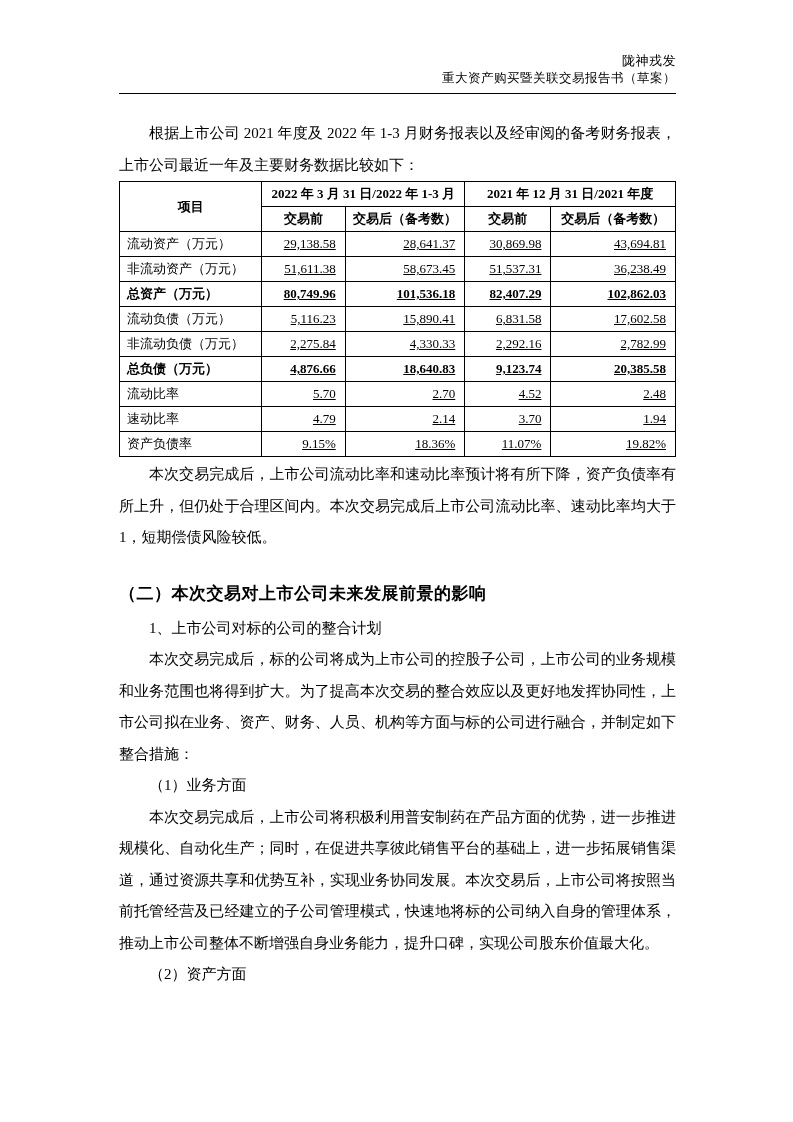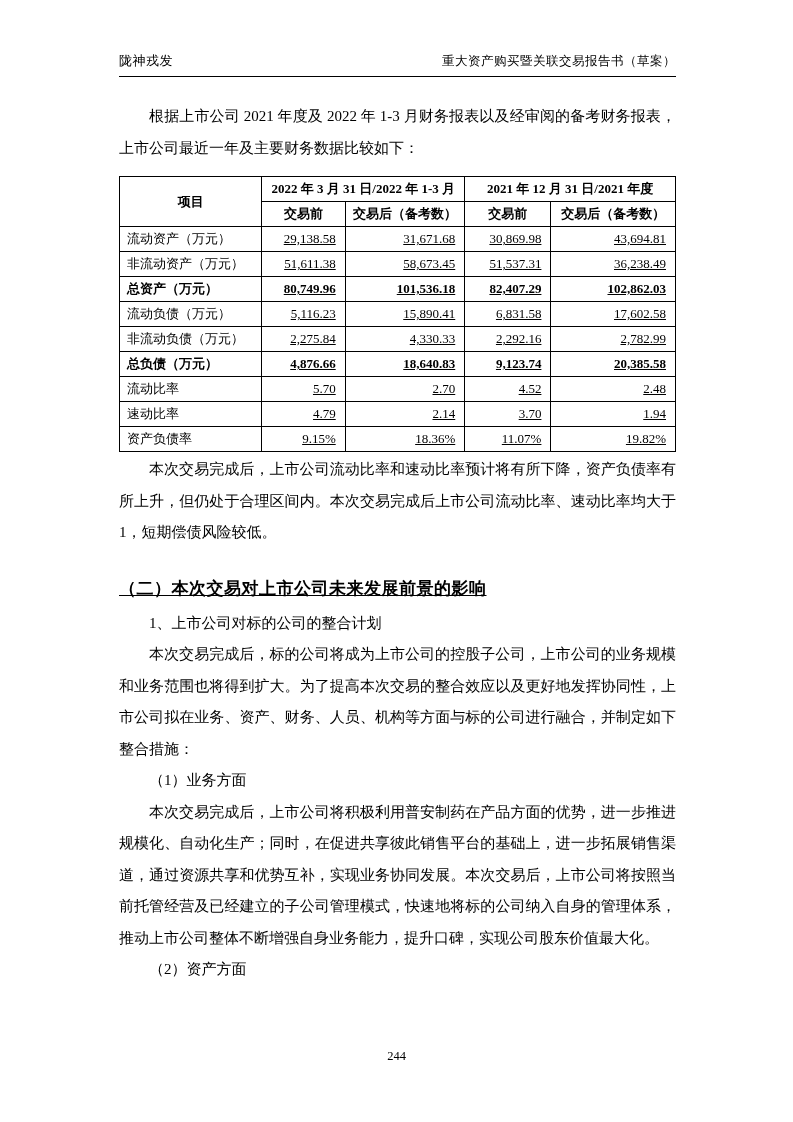--- a/index.html
+++ b/index.html
@@ -8,50 +8,50 @@
     width: 793px; height: 1122px; margin: 0 auto;
     background: #ffffff; color: #000;
     position: relative; overflow: hidden;
     font-family: "Liberation Serif", "DejaVu Serif", serif;
   }
   .content { padding: 52px 117px 0 119px; }
 
   .doc-header {
     display: flex; justify-content: space-between; align-items: flex-end;
     font-size: 12.5px; letter-spacing: 0.5px;
-    padding-bottom: 6px; border-bottom: 1.5px solid #000;
+    padding-bottom: 6px; border-bottom: 1.5px solid #000; flex-direction: column;
   }
   .doc-header .hdr-left { font-size: 13px; }
   .doc-header .hdr-right { font-size: 12.5px; }
 
   p.body-text {
     font-size: 15px; line-height: 2.1; text-align: justify;
     text-indent: 2em; word-break: break-all;
   }
   .intro { margin-top: 24px; }
 
   table.fin-table {
-    width: 100%; border-collapse: collapse; margin-top: 12px;
+    width: 100%; border-collapse: collapse; 
     font-size: 13px; table-layout: fixed;
   }
   table.fin-table th, table.fin-table td {
     border: 1px solid #000; padding: 3px 6px; height: 24px;
     vertical-align: middle;
   }
   table.fin-table th { font-weight: bold; text-align: center; }
   table.fin-table td.lbl { text-align: left; padding-left: 7px; }
   table.fin-table td.num { text-align: right; padding-right: 9px; text-decoration: underline; }
   table.fin-table tr.total td { font-weight: bold; }
 
   .after-table { margin-top: 2px; }
 
   h2.section-heading {
     font-family: "Liberation Sans", "DejaVu Sans", sans-serif;
     font-size: 17px; font-weight: bold;
-    margin-top: 28px; margin-bottom: 8px; letter-spacing: 0.5px; text-decoration: underline;
+    margin-top: 28px; margin-bottom: 8px; letter-spacing: 0.5px;
   }
   p.sub-item { }
 
   .page-footer {
     position: absolute; bottom: 58px; left: 0; width: 100%;
     text-align: center; font-size: 12.5px;
   }
 </style>
 </head>
 <body>
@@ -84,21 +84,21 @@
           <th>交易前</th>
           <th>交易后（备考数）</th>
           <th>交易前</th>
           <th>交易后（备考数）</th>
         </tr>
       </thead>
       <tbody>
         <tr>
           <td class="lbl">流动资产（万元）</td>
           <td class="num">29,138.58</td>
-          <td class="num">31,671.68</td>
+          <td class="num">28,641.37</td>
           <td class="num">30,869.98</td>
           <td class="num">43,694.81</td>
         </tr>
         <tr>
           <td class="lbl">非流动资产（万元）</td>
           <td class="num">51,611.38</td>
           <td class="num">58,673.45</td>
           <td class="num">51,537.31</td>
           <td class="num">36,238.49</td>
         </tr>
@@ -163,14 +163,13 @@
     <p class="body-text">本次交易完成后，标的公司将成为上市公司的控股子公司，上市公司的业务规模和业务范围也将得到扩大。为了提高本次交易的整合效应以及更好地发挥协同性，上市公司拟在业务、资产、财务、人员、机构等方面与标的公司进行融合，并制定如下整合措施：</p>
 
     <p class="body-text sub-item">（1）业务方面</p>
 
     <p class="body-text">本次交易完成后，上市公司将积极利用普安制药在产品方面的优势，进一步推进规模化、自动化生产；同时，在促进共享彼此销售平台的基础上，进一步拓展销售渠道，通过资源共享和优势互补，实现业务协同发展。本次交易后，上市公司将按照当前托管经营及已经建立的子公司管理模式，快速地将标的公司纳入自身的管理体系，推动上市公司整体不断增强自身业务能力，提升口碑，实现公司股东价值最大化。</p>
 
     <p class="body-text sub-item">（2）资产方面</p>
 
   </div>
 
-  <div class="page-footer">244</div>
 </div>
 
 </body></html>

